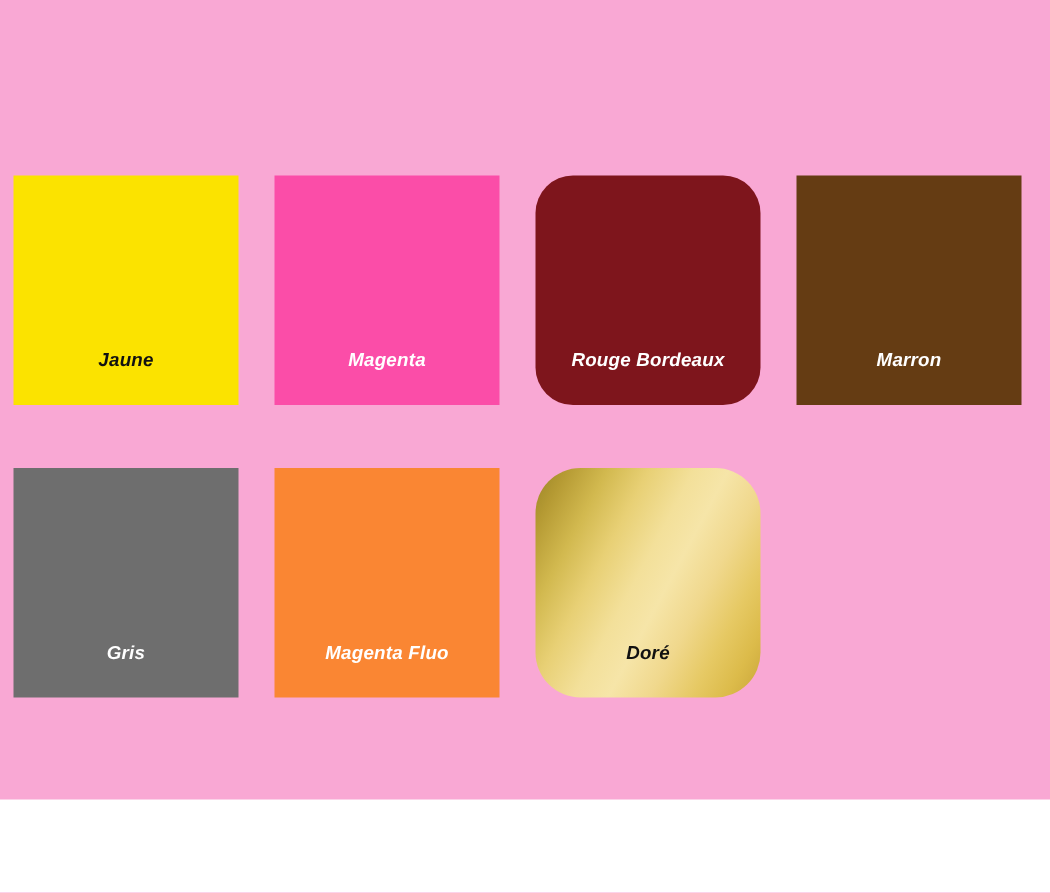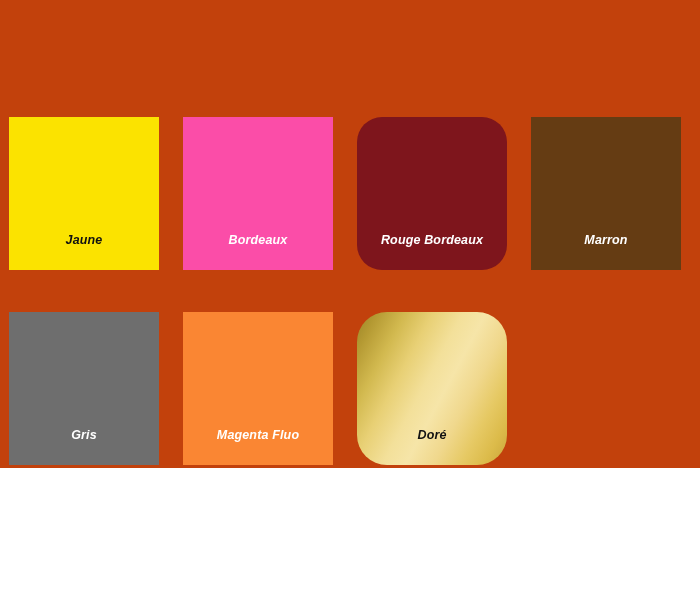--- a/index.html
+++ b/index.html
@@ -11,22 +11,22 @@
     width: 700px;
     height: 595px;
     background: #ffffff;
     font-family: "Liberation Sans", sans-serif;
     overflow: hidden;
   }
 
   #palette-board {
     position: relative;
     width: 700px;
-    height: 468px;
-    background: #c2410c;
+    height: 533px;
+    background: #f9a8d4;
   }
 
   .swatch-grid {
     position: absolute;
     left: 9px;
     top: 117px;
     width: 674px;
     display: grid;
     grid-template-columns: repeat(4, 150px);
     grid-template-rows: repeat(2, 153px);
@@ -89,21 +89,21 @@
 </style>
 </head>
 <body>
 
 <div id="palette-board">
   <div class="swatch-grid">
       <div class="swatch fill-jaune">
         <span class="swatch-label text-dark">Jaune</span>
       </div>
       <div class="swatch fill-magenta">
-        <span class="swatch-label text-light">Bordeaux</span>
+        <span class="swatch-label text-light">Magenta</span>
       </div>
       <div class="swatch fill-rouge-bordeaux">
         <span class="swatch-label text-light">Rouge Bordeaux</span>
       </div>
       <div class="swatch fill-marron">
         <span class="swatch-label text-light">Marron</span>
       </div>
       <div class="swatch fill-gris">
         <span class="swatch-label text-light">Gris</span>
       </div>

